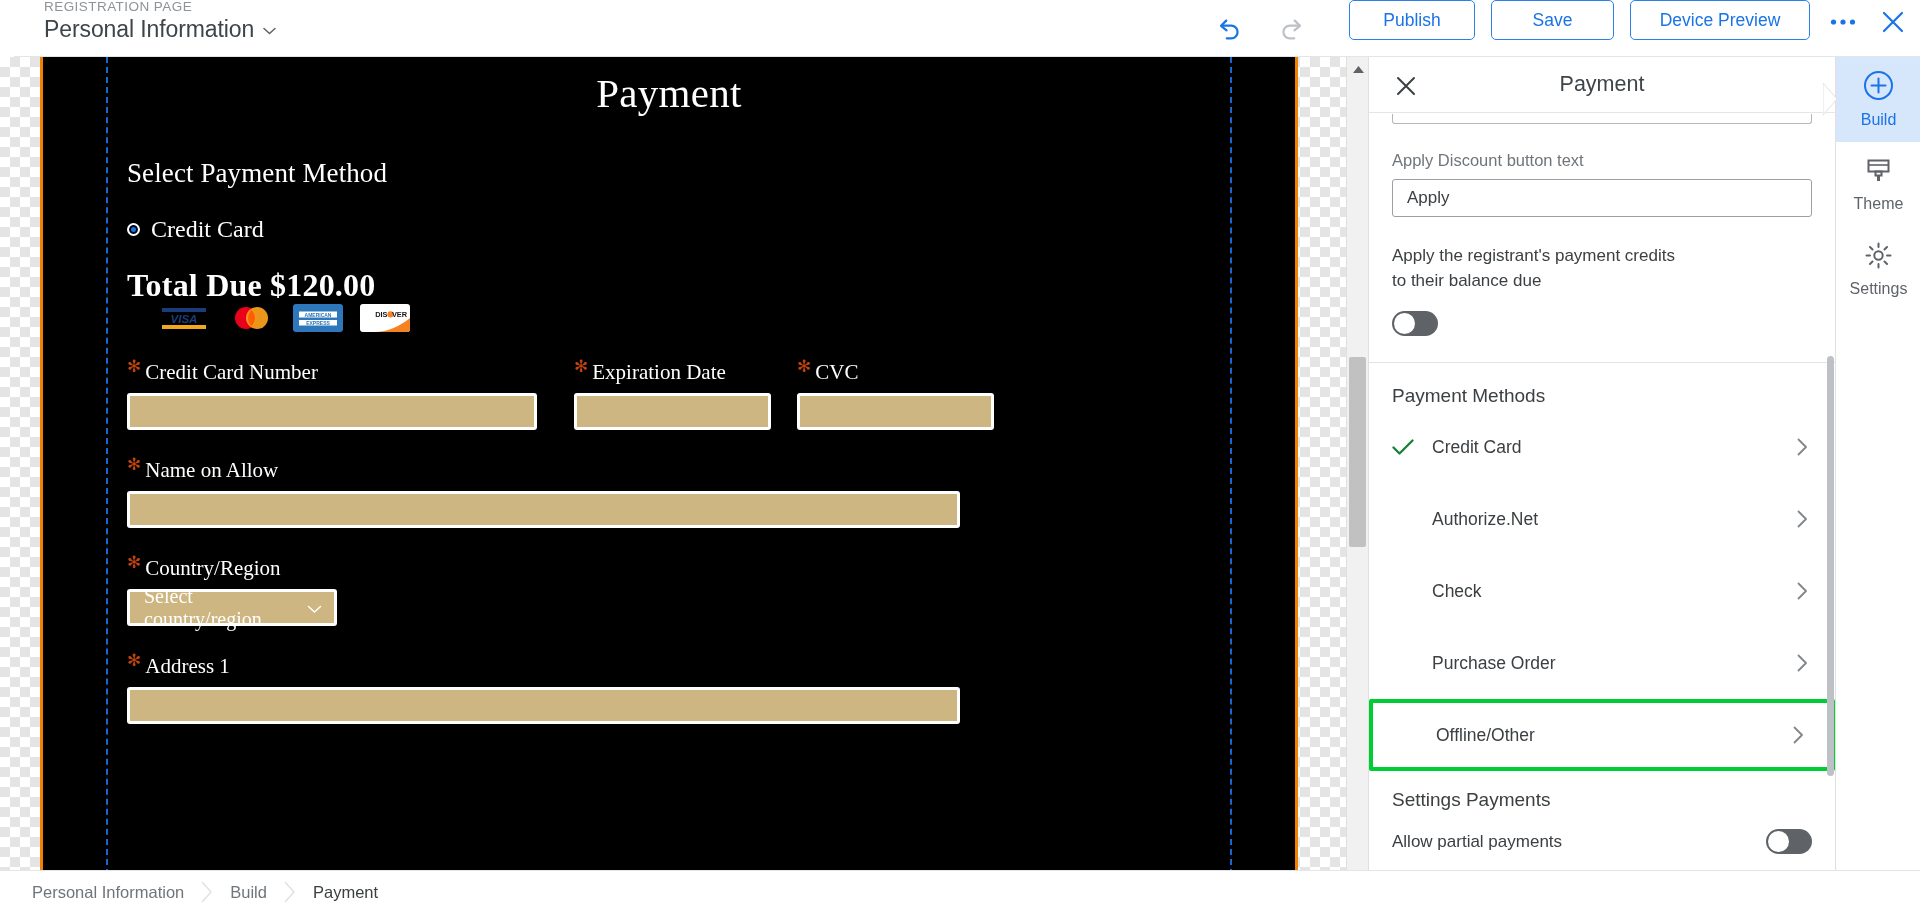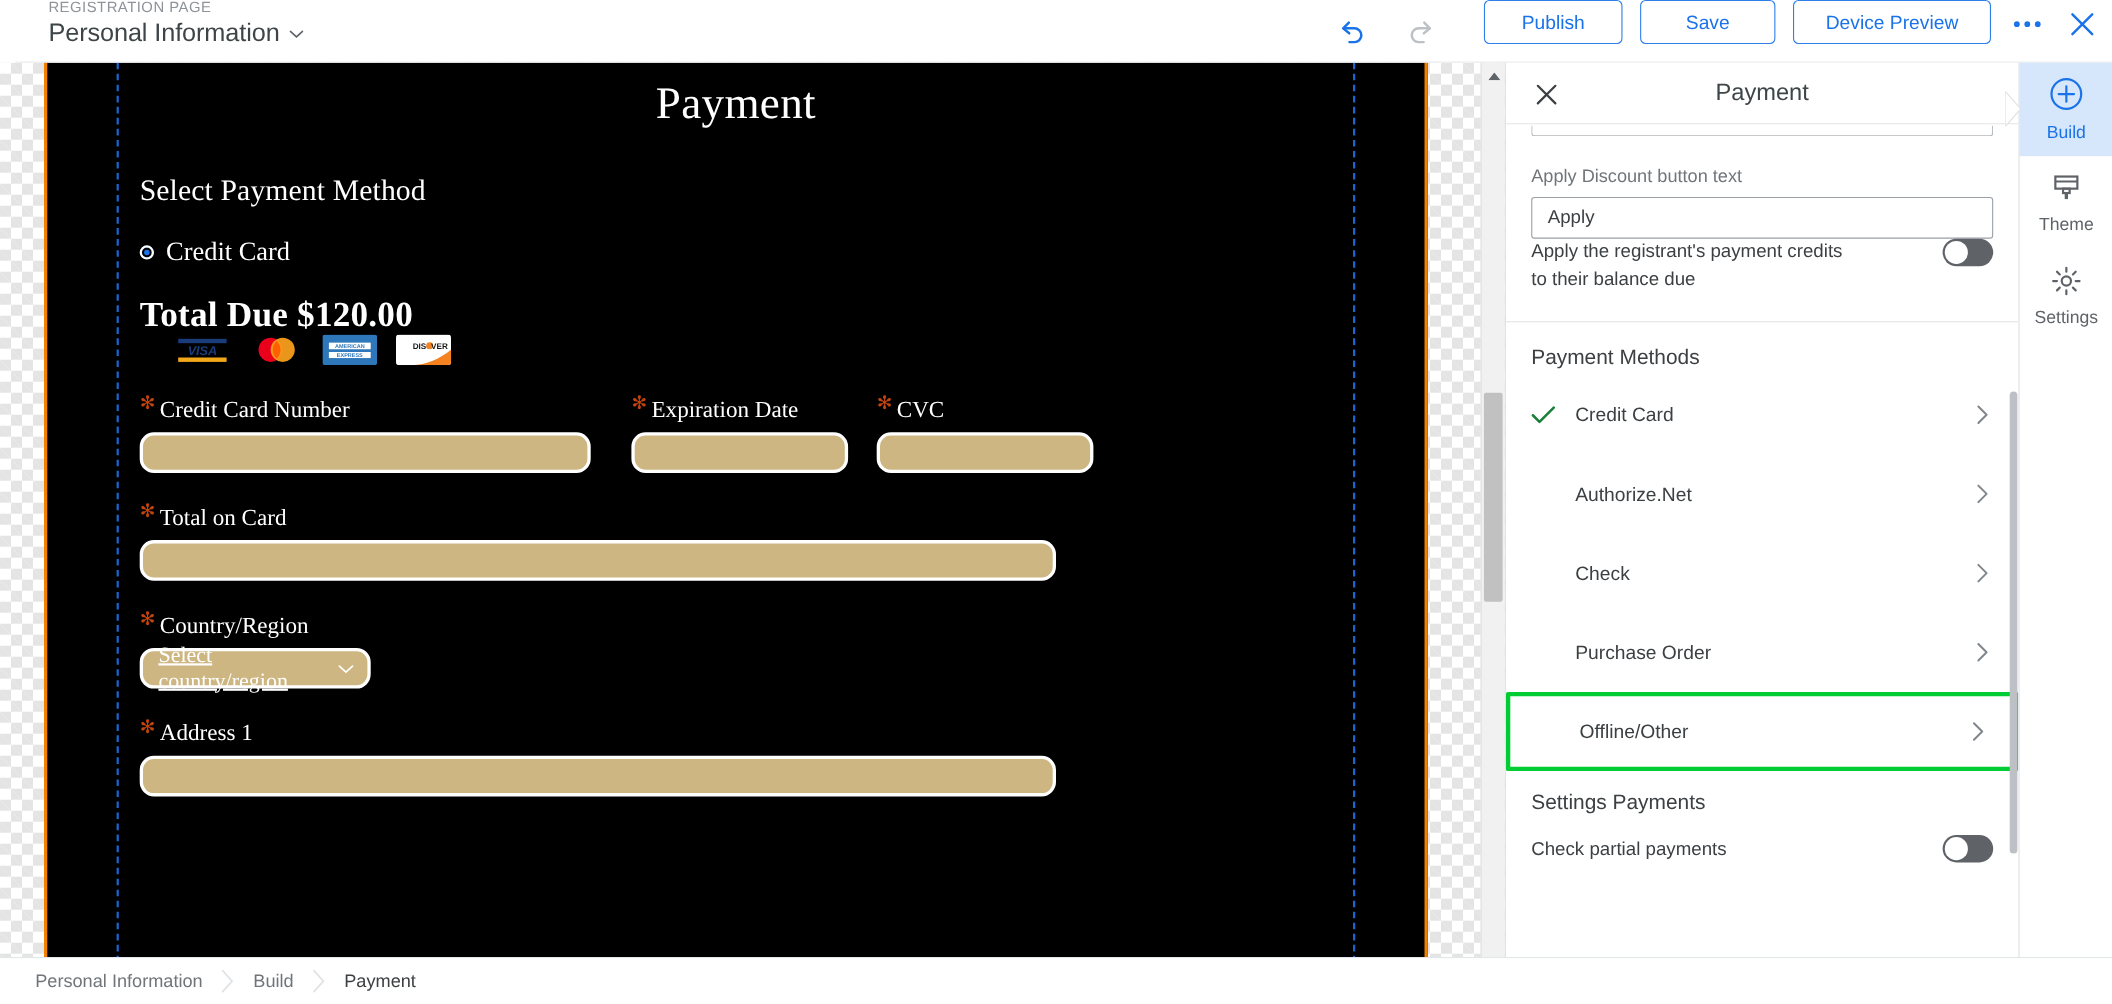--- a/index.html
+++ b/index.html
@@ -128,23 +128,22 @@
 
   .field-row { display: flex; margin-top: 28px; gap: 26px; }
   .field { }
   .flabel {
     font-size: 21px; color: #ffffff; display: flex; align-items: flex-start; gap: 4px; margin-bottom: 8px;
   }
   .req { color: #c1440e; font-size: 17px; line-height: 1; position: relative; top: -2px; }
   .finput {
     background: #cdb682;
     border: 3px solid #ffffff;
-    border-radius: 13px;
+    border-radius: 3px;
     height: 37px;
-    text-decoration: underline;
   }
   .finput.sel {
     display: flex; align-items: center; justify-content: space-between;
     padding: 0 12px 0 14px;
     color: #ffffff; font-size: 20px;
   }
   #w-ccnum { width: 410px; }
   #w-exp   { width: 197px; }
   #w-cvc   { width: 197px; }
   #w-wide  { width: 833px; }
@@ -191,21 +190,21 @@
     border-radius: 0 0 3px 3px;
   }
   .plabel { font-size: 16.5px; color: #70757a; margin-top: 27px; margin-bottom: 9px; }
   .pinput {
     height: 38px; border: 1px solid #9aa0a6; border-radius: 3px;
     display: flex; align-items: center; padding: 0 14px;
     font-size: 17px; color: #3c4043;
   }
   .ptoggle-row {
     display: flex; align-items: flex-start; justify-content: space-between;
-    gap: 18px;
+    margin-top: 27px; gap: 18px; flex-direction: column;
   }
   .ptoggle-text { font-size: 17px; color: #3c4043; line-height: 1.45; max-width: 300px; }
   .toggle {
     flex: none; width: 46px; height: 25px; border-radius: 13px; background: #5f6368;
     position: relative; cursor: pointer;
   }
   .toggle .knob {
     position: absolute; left: 2px; top: 2px; width: 21px; height: 21px;
     border-radius: 50%; background: #ffffff;
   }
@@ -389,21 +388,21 @@
                 <span>CVC</span>
               </div>
               <div class="finput" id="w-cvc"></div>
             </div>
           </div>
 
           <div class="field-row">
             <div class="field">
               <div class="flabel">
                 <span class="req">✻</span>
-                <span>Total on Card</span>
+                <span>Name on Allow</span>
               </div>
               <div class="finput" id="w-wide"></div>
             </div>
           </div>
 
           <div class="field-row">
             <div class="field">
               <div class="flabel">
                 <span class="req">✻</span>
                 <span>Country/Region</span>
@@ -527,21 +526,21 @@
         <span class="pm-name">Offline/Other</span>
         <span class="pm-chevron">
           <svg width="11" height="18" viewBox="0 0 11 18">
               <path d="M1.5 1.5 L9 9 L1.5 16.5" fill="none" stroke="#80868b" stroke-width="1.8" stroke-linecap="round" stroke-linejoin="round"></path>
             </svg>
         </span>
       </div>
 
       <div class="pp-title">Settings Payments</div>
       <div class="pp-row">
-        <span class="pp-text">Check partial payments</span>
+        <span class="pp-text">Allow partial payments</span>
         <span class="toggle">
             <span class="knob"></span>
           </span>
       </div>
     </div>
 
     <div id="props-scroll">
       <div id="ps-thumb"></div>
     </div>
   </div>

